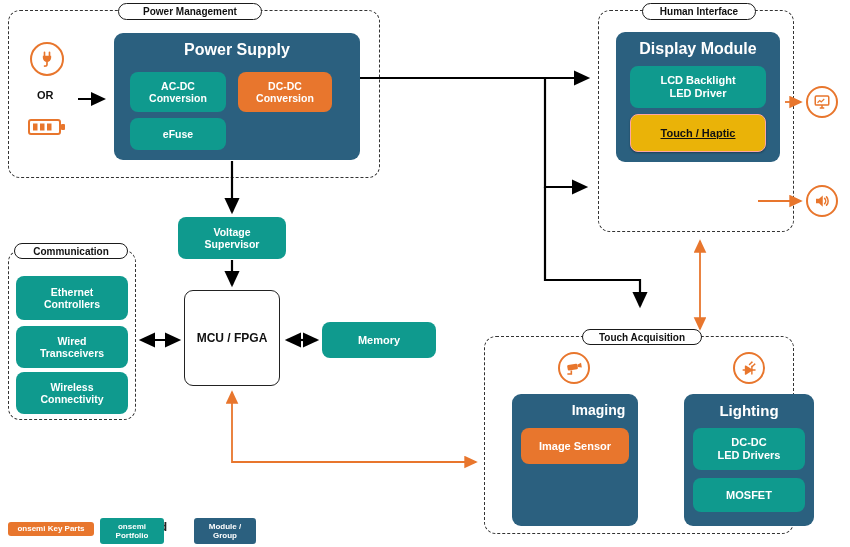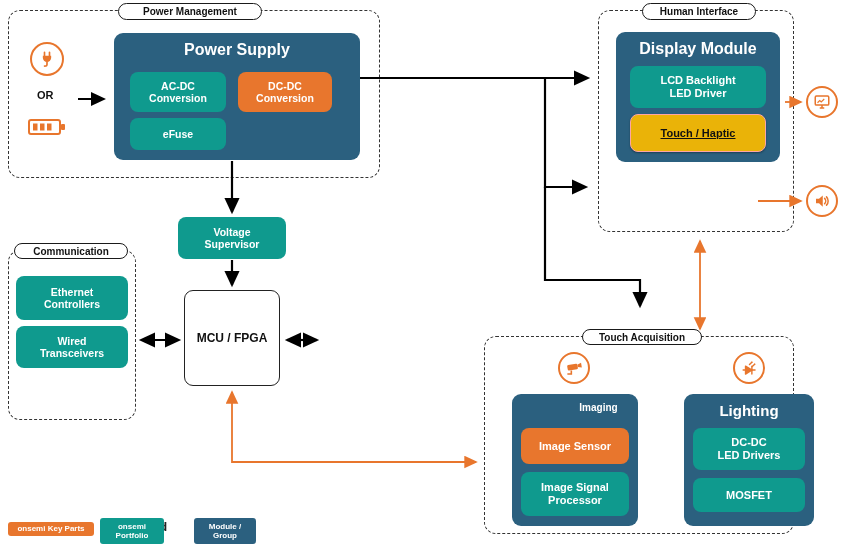--- a/index.html
+++ b/index.html
@@ -133,24 +133,27 @@
       <path d="M15.5 8.5 a5 5 0 0 1 0 7 M18 6.5 a8 8 0 0 1 0 11" stroke="#e8762d" stroke-width="2" fill="none" stroke-linecap="round"></path>
     </svg>
   </div>
 
   <div class="group" style="left:8px; top:250px; width:128px; height:170px;"></div>
   <div class="pill" style="left:14px; top:243px; width:114px; height:16px;">Communication</div>
   <div class="chip teal" style="left:16px; top:276px; width:112px; height:44px;">Ethernet
 Controllers</div>
   <div class="chip teal" style="left:16px; top:326px; width:112px; height:42px;">Wired
 Transceivers</div>
+  <div class="chip teal" style="left:16px; top:372px; width:112px; height:42px;">Wireless
+Connectivity</div>
 
   <div class="chip teal" style="left:178px; top:217px; width:108px; height:42px;">Voltage
 Supervisor</div>
   <div class="mcu" style="left:184px; top:290px; width:96px; height:96px;">MCU / FPGA</div>
+  <div class="chip teal" style="left:322px; top:322px; width:114px; height:36px; font-size:11px;">Memory</div>
 
   <div class="group" style="left:484px; top:336px; width:310px; height:198px;"></div>
   <div class="pill" style="left:582px; top:329px; width:120px; height:16px;">Touch Acquisition</div>
 
   <div class="icon-circle" style="left:558px; top:352px; width:32px; height:32px;">
     <svg viewBox="0 0 24 24" width="19" height="19">
       <g transform="rotate(-10 11 10)">
         <rect x="3" y="6.5" width="13" height="7" rx="1.5" fill="#e8762d"></rect>
         <path d="M16 8 l5 -1.5 v6 l-5 -1.5 z" fill="#e8762d"></path>
       </g>
@@ -162,25 +165,23 @@
       <g stroke="#e8762d" stroke-width="1.8" fill="none" stroke-linecap="round">
         <path d="M4 14 h3 M7 9 v10 M7 9 l8 5 -8 5" fill="#e8762d"></path>
         <path d="M15 9 v10 M15 14 h4"></path>
         <path d="M12 7 l3 -3 M15.5 9.5 l3 -3"></path>
         <path d="M15 4 l0 0 M18.5 6.5 l0 0"></path>
       </g>
     </svg>
   </div>
 
   <div class="module" style="left:512px; top:394px; width:126px; height:132px;">
-    <div class="module-title" style="font-size:10px;margin-left:47px;">Imaging</div>
+    <div class="module-title" style="font-size:14px;margin-left:47px;">Imaging</div>
   </div>
   <div class="chip orange" style="left:521px; top:428px; width:108px; height:36px; font-size:11px;">Image Sensor</div>
-  <div class="chip teal" style="left:521px; top:472px; width:108px; height:44px; font-size:11px;">Image Signal
-Processor</div>
 
   <div class="module" style="left:684px; top:394px; width:130px; height:132px;">
     <div class="module-title" style="font-size:15px;">Lighting</div>
   </div>
   <div class="chip teal" style="left:693px; top:428px; width:112px; height:42px; font-size:11px;">DC-DC
 LED Drivers</div>
   <div class="chip teal" style="left:693px; top:478px; width:112px; height:34px; font-size:11px;">MOSFET</div>
 
   <div class="legend-title" style="left:121px; top:506px;">Legend</div>
   <div class="legend-chip orange" style="left:8px; top:522px; width:86px; height:14px;">onsemi Key Parts</div>

